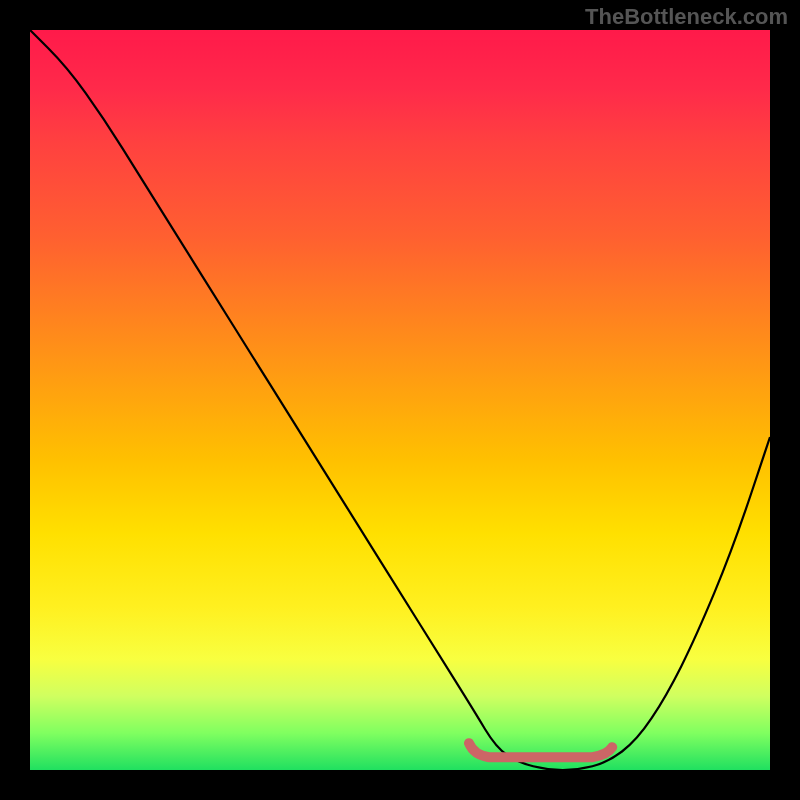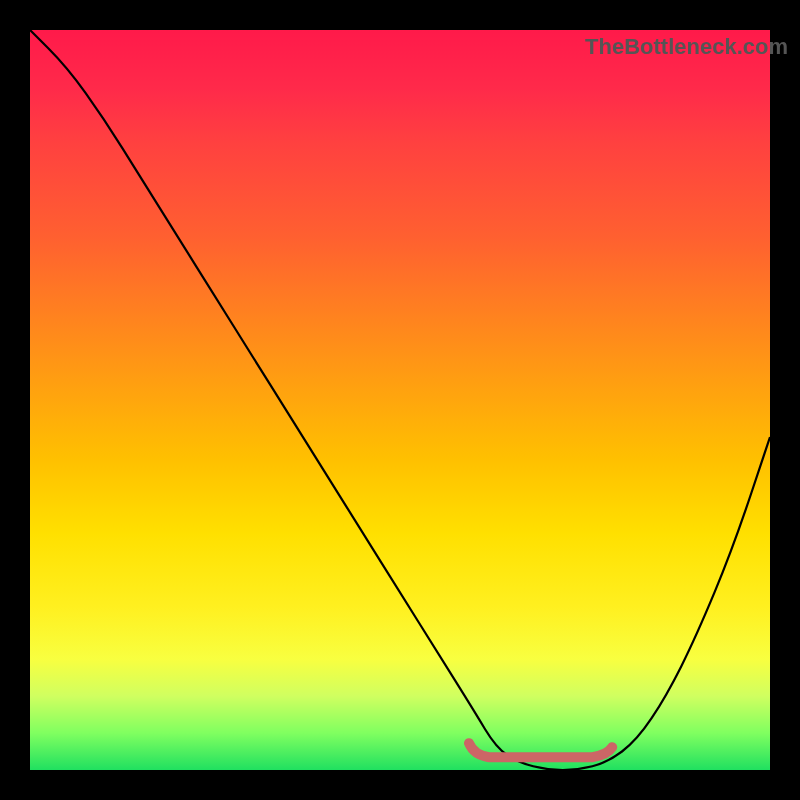--- a/index.html
+++ b/index.html
@@ -5,21 +5,20 @@
   * { margin: 0; padding: 0; box-sizing: border-box; }
   body { width: 800px; height: 800px; background: #000; position: relative; font-family: Arial, sans-serif; }
   .watermark {
     position: absolute;
     top: 4px;
     right: 12px;
     color: #555;
     font-size: 22px;
     font-weight: bold;
     z-index: 10;
-    margin-top: 30px;
   }
   .chart-area {
     position: absolute;
     left: 30px;
     top: 30px;
     width: 740px;
     height: 740px;
     overflow: hidden;
   }
   .gradient-bg {

